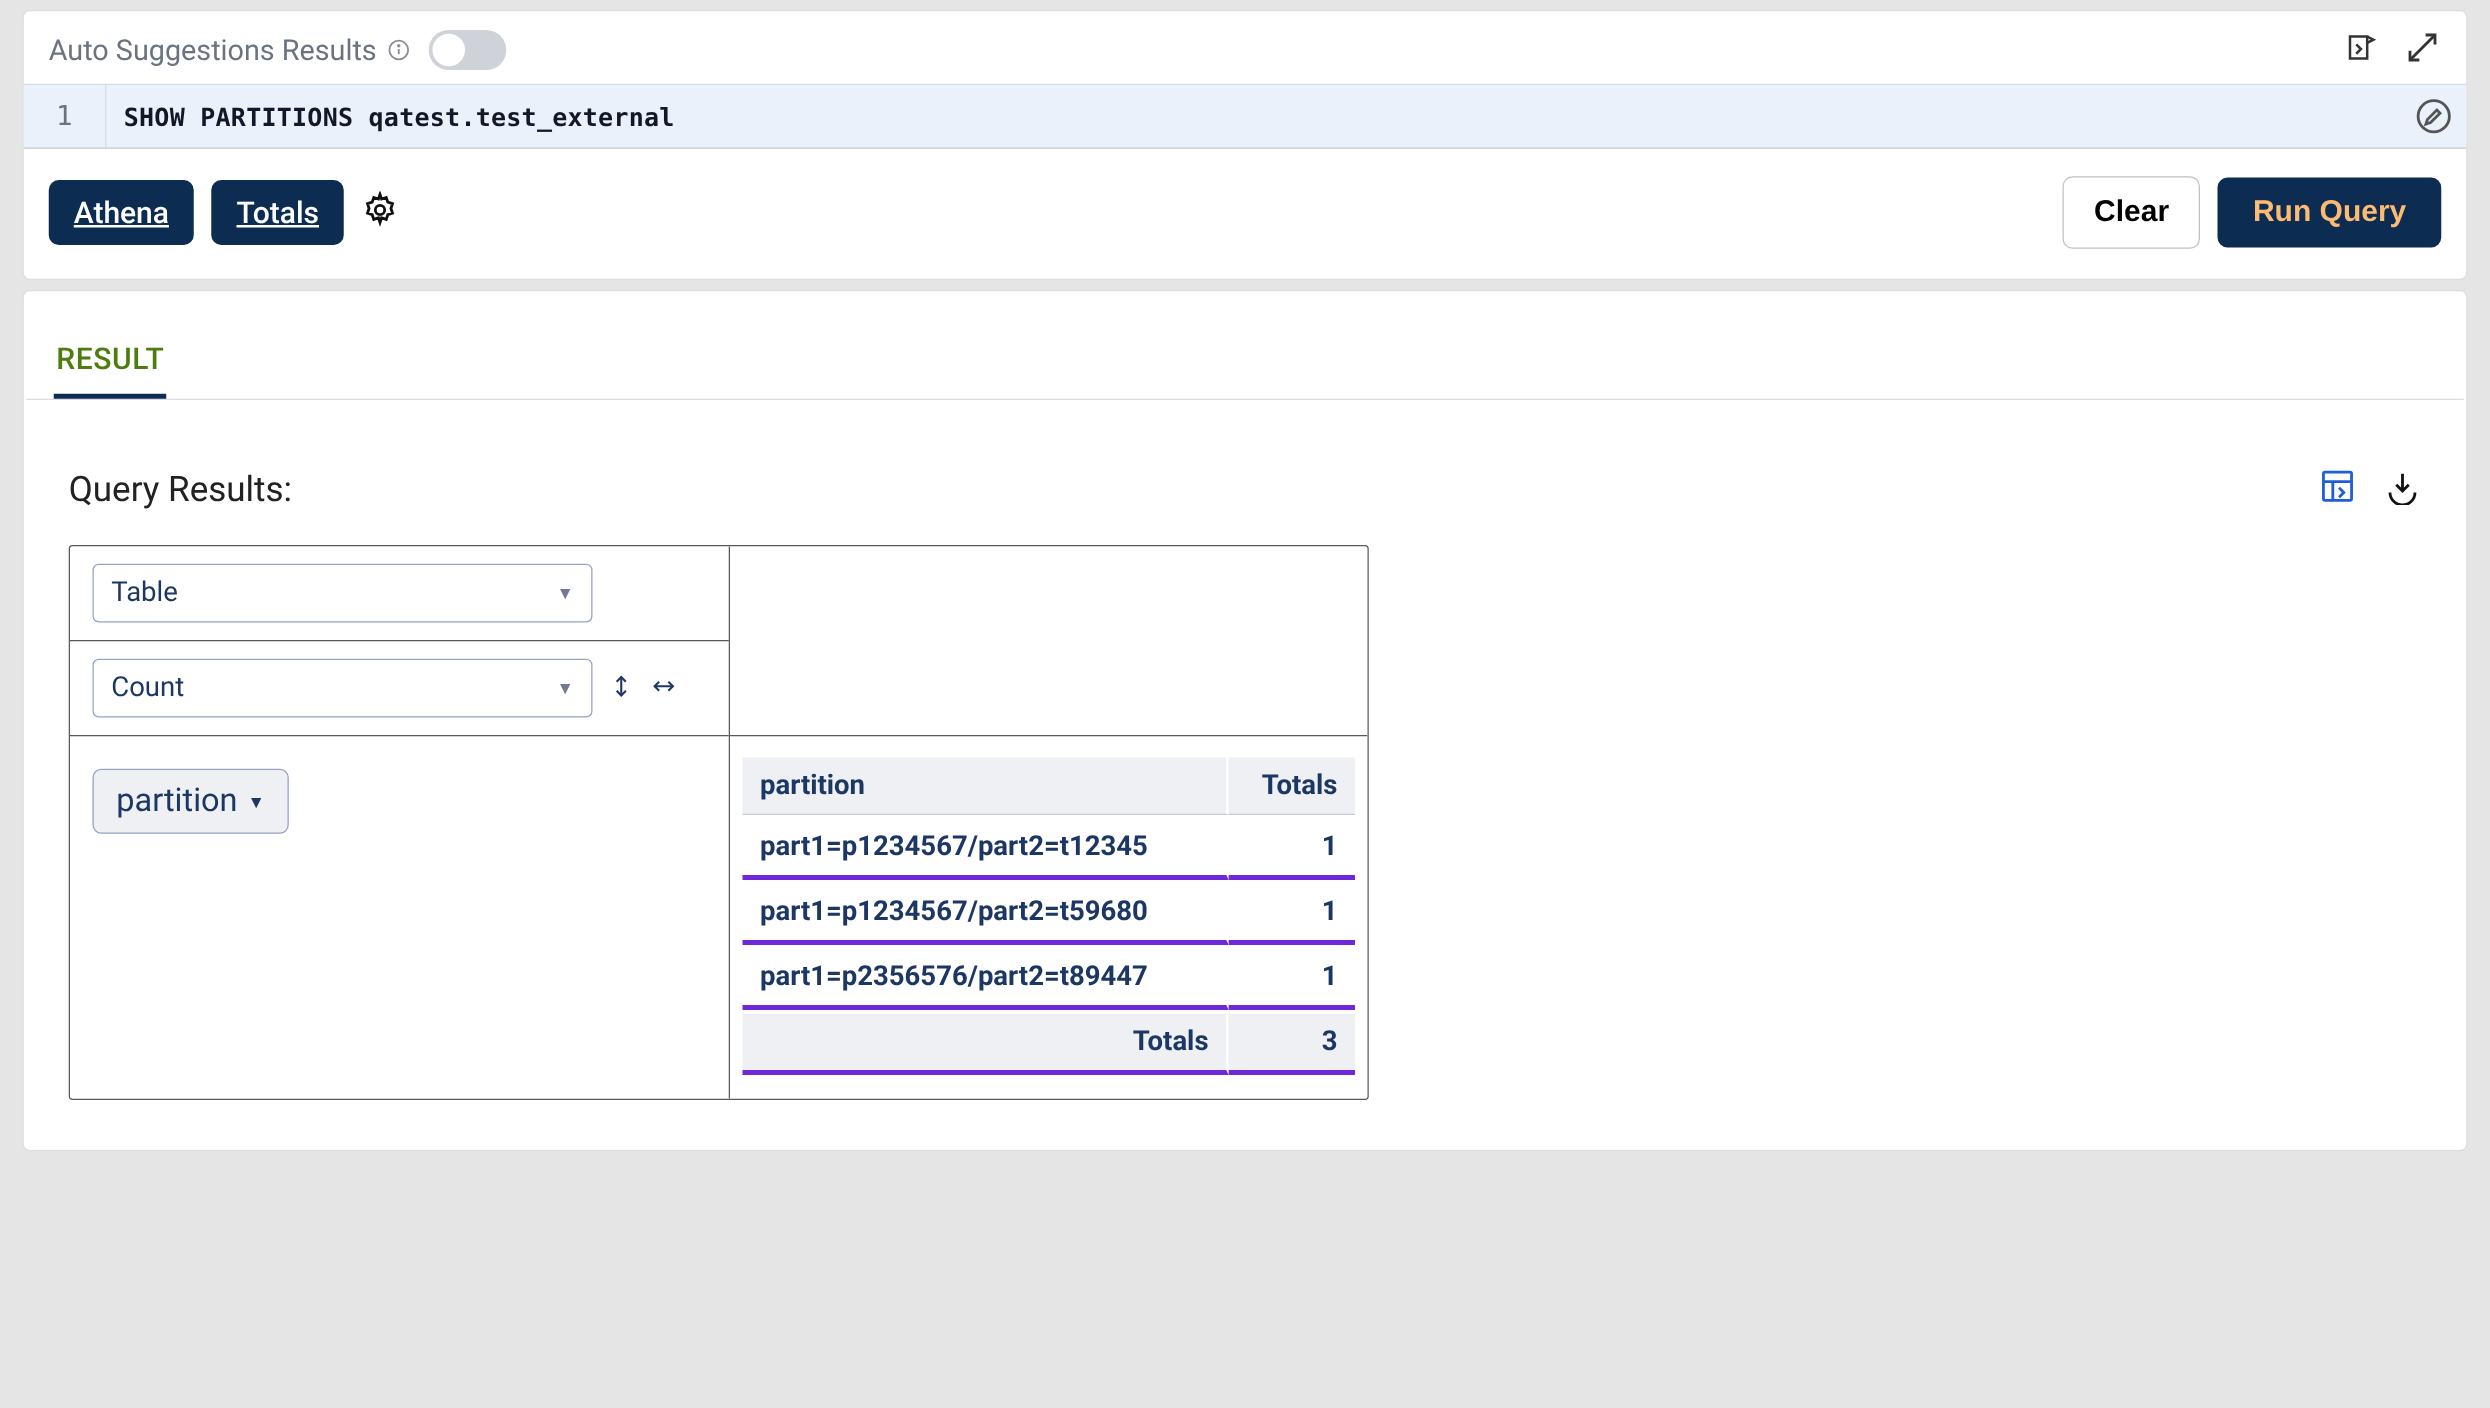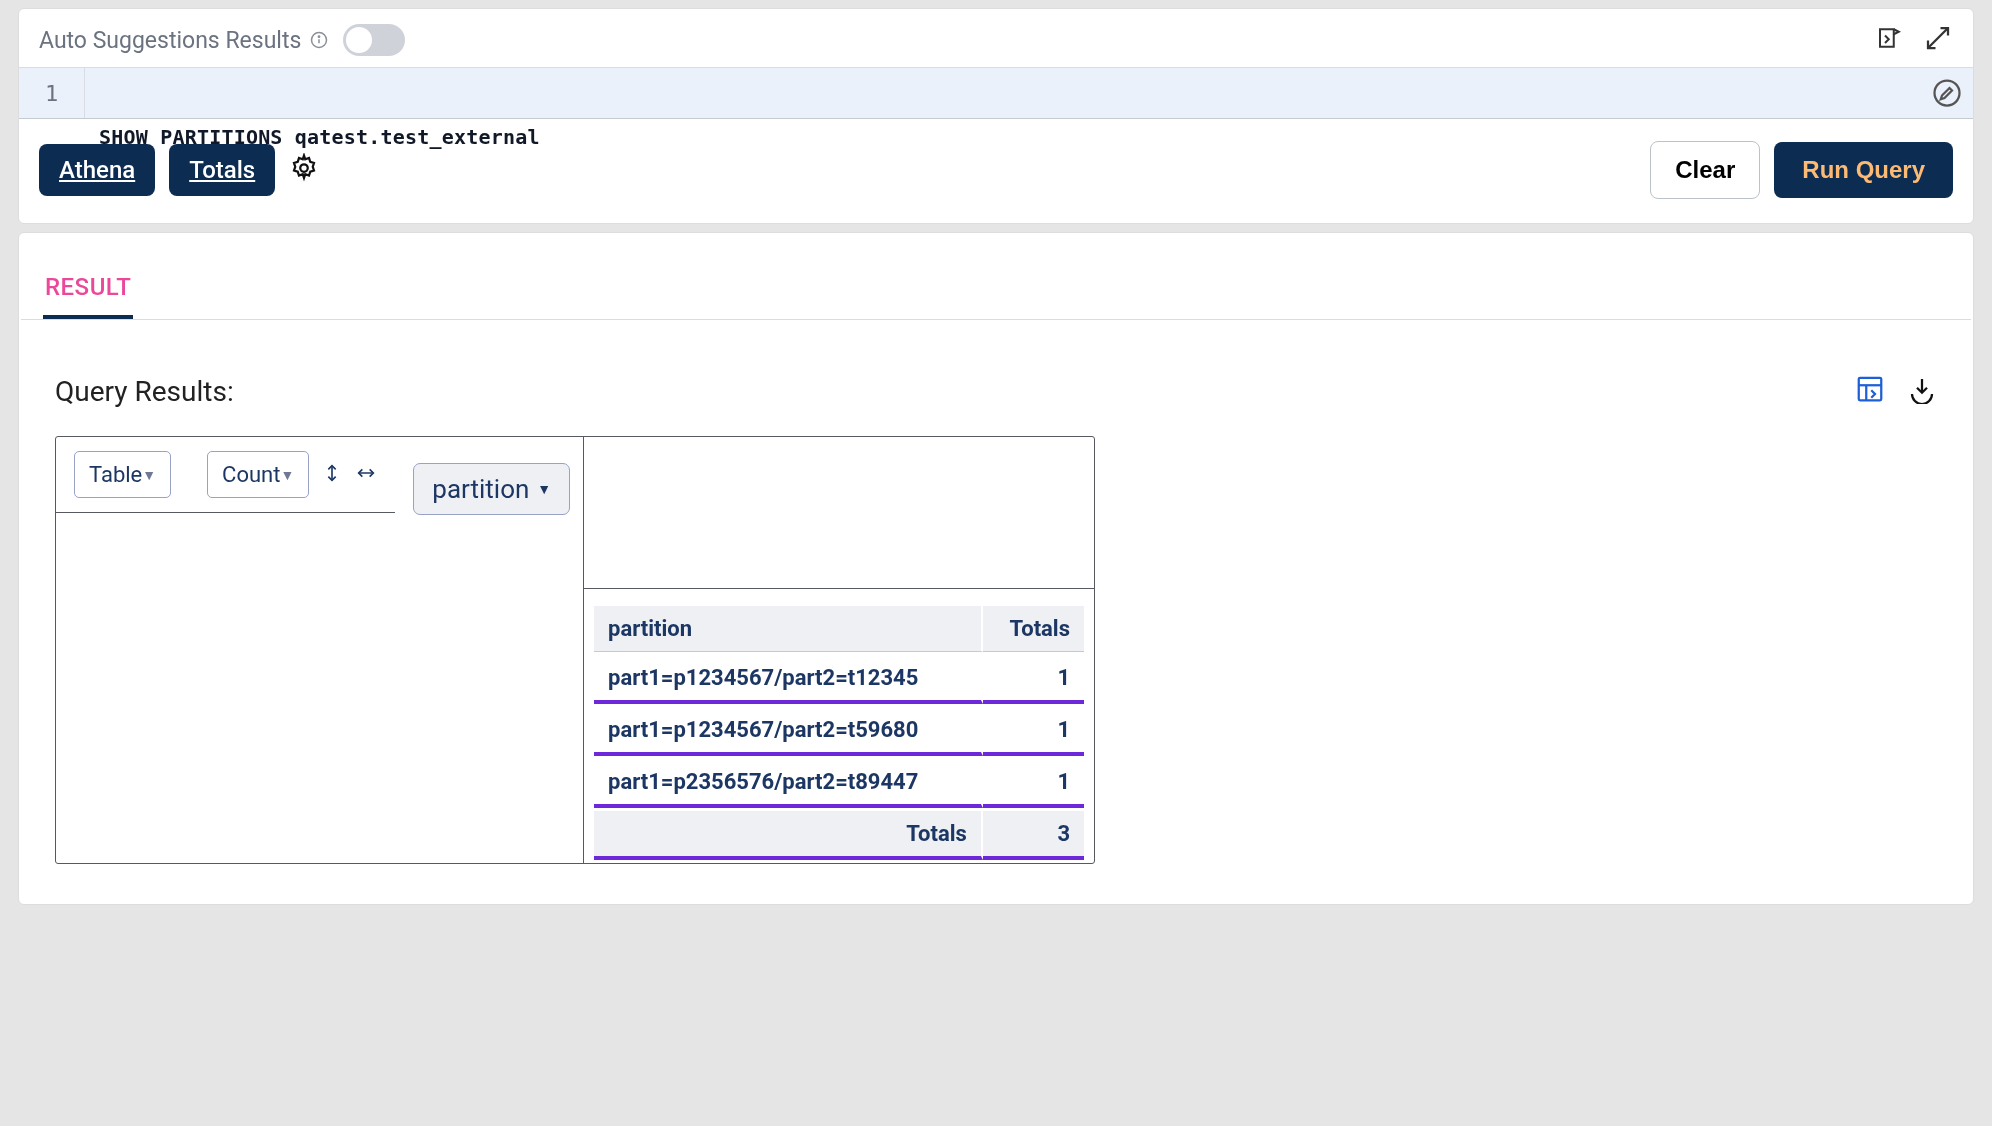--- a/index.html
+++ b/index.html
@@ -30,44 +30,44 @@
 .toggle .knob {
   position:absolute; width:26px; height:26px; background:#fff; border-radius:50%;
   top:3px; left:3px;
 }
 
 .top-icons { margin-left:auto; display:flex; gap:18px; color:#333; }
 .top-icons svg { width:30px; height:30px; cursor:pointer; }
 
 .code-row { display:flex; align-items:stretch; background:#eaf1fb; border-top:1px solid #d9dde3; border-bottom:1px solid #c6cad1; margin: 0 -20px 22px -20px; height:52px; }
 .lineno { width:66px; text-align:center; color:#6b7280; font-size:22px; line-height:52px; border-right:1px solid #d9dde3; font-family:ui-monospace, Menlo, Consolas, monospace; }
-.codecell { flex:1; padding:0 14px; font-family:ui-monospace, Menlo, Consolas, monospace; font-size:20px; font-weight:700; color:#111827; line-height:52px; letter-spacing:0.01em;margin-top:43px; }
+.codecell { flex:1; padding:0 14px; font-family:ui-monospace, Menlo, Consolas, monospace; font-size:20px; font-weight:700; color:#111827; line-height:52px; letter-spacing:0.01em; }
 .code-edit-icon { width:52px; display:flex; align-items:center; justify-content:center; }
 .code-edit-icon svg { width:30px; height:30px; color:#555; cursor:pointer; }
 
 .controls-row { display:flex; align-items:center; gap:14px; }
 .chip { background:#0c2c52; color:#fff; font-size:24px; padding:12px 20px; border-radius:8px; font-weight:500; cursor:pointer;text-decoration:underline; }
 .gear-icon svg { width:30px; height:30px; color:#111; cursor:pointer; }
 
 .btn-clear { margin-left:auto; background:#fff; border:1.5px solid #bcc2c9; border-radius:8px; font-size:24px; font-weight:700; padding:14px 24px; cursor:pointer; }
 .btn-run { background:#0c2c52; color:#fdba74; border:none; border-radius:8px; font-size:24px; font-weight:700; padding:14px 28px; cursor:pointer; }
 
 .tabs { border-bottom:1px solid #d9dde3; padding: 2px 22px 0 22px; display:flex; }
-.tab { color:#ec4899; font-size:24px; font-weight:500; padding:14px 2px; border-bottom:4px solid #0c2c52; letter-spacing:0.02em; cursor:pointer; }
+.tab { color:#4d7c0f; font-size:24px; font-weight:500; padding:14px 2px; border-bottom:4px solid #0c2c52; letter-spacing:0.02em; cursor:pointer; }
 
 .results-wrap { padding: 54px 34px 0 34px; }
 .results-header { display:flex; align-items:center; margin-bottom:28px; }
 .results-title { font-size:28px; font-weight:400; color:#222; }
 .results-icons { margin-left:auto; display:flex; gap:22px; }
 .results-icons svg { width:30px; height:30px; cursor:pointer; }
 .results-icons .blue { color:#1e5fd6; }
 .results-icons .dark { color:#111; }
 
 .pivot { display:flex; border:1.5px solid #565a60; border-radius:3px; overflow:hidden; width:1040px; }
-.pivot-left { width:528px; display:flex; flex-direction:row;text-align:center; }
+.pivot-left { width:528px; display:flex; flex-direction:column;text-align:center; }
 .pivot-right { flex:1; display:flex; flex-direction:column; }
 
 .pivot-cell { border-bottom:1px solid #565a60; padding:14px 18px; display:flex; align-items:center; gap:12px; }
 .pivot-left .config-row { height:76px; }
 .pivot-left .group-row { flex:1; align-items:flex-start; padding-top:26px; min-height:290px; border-bottom:none; }
 .pivot-right .hdr-row { height:152px; border-bottom:1px solid #565a60; }
 .pivot-right .data-row { flex:1; border-bottom:none; padding:14px 0 0 0; }
 
 .select { border:1.5px solid #97a2c4; border-radius:5px; background:#fff; color:#1c3763; font-size:22px; padding:10px 14px; flex:1; display:flex; align-items:center; justify-content:space-between; cursor:pointer; max-width:400px; }
 .select .chev { font-size:14px; color:#6f7996; }

